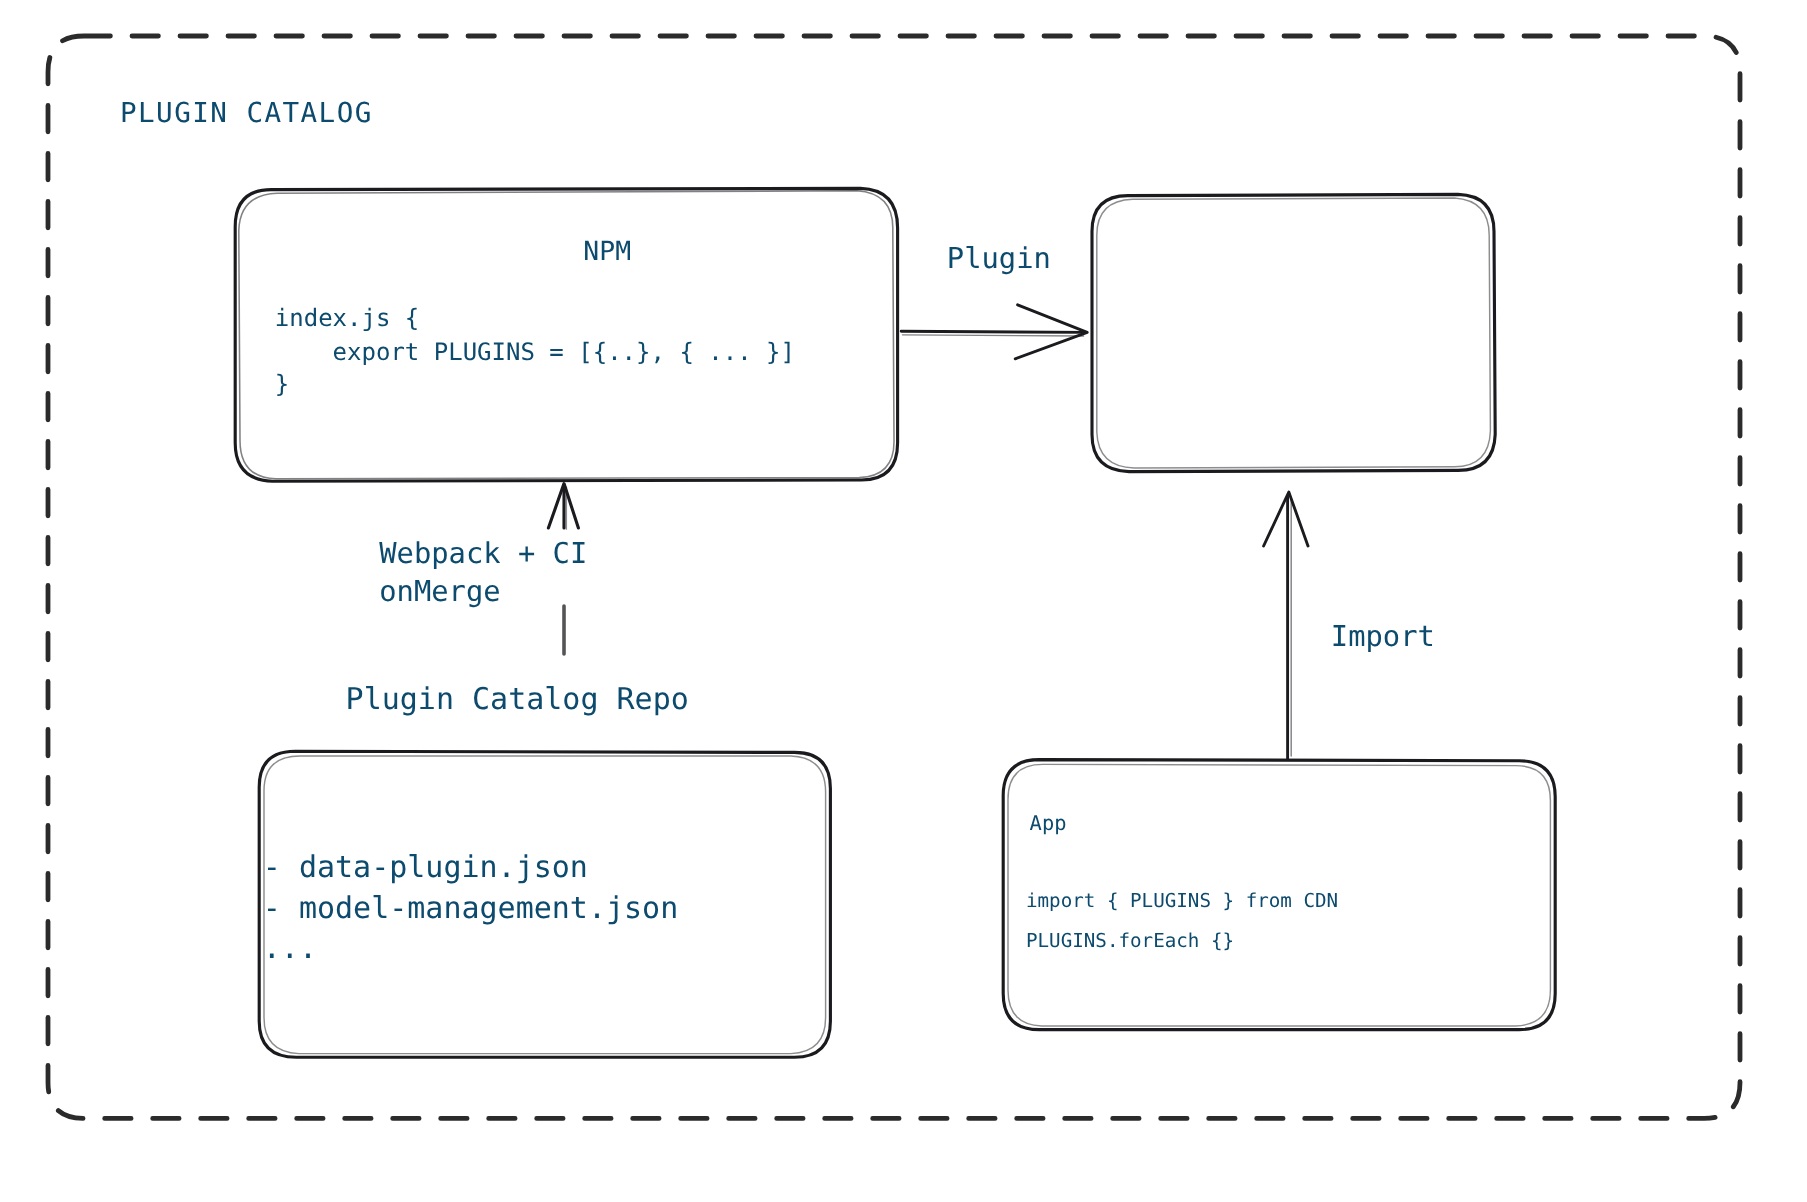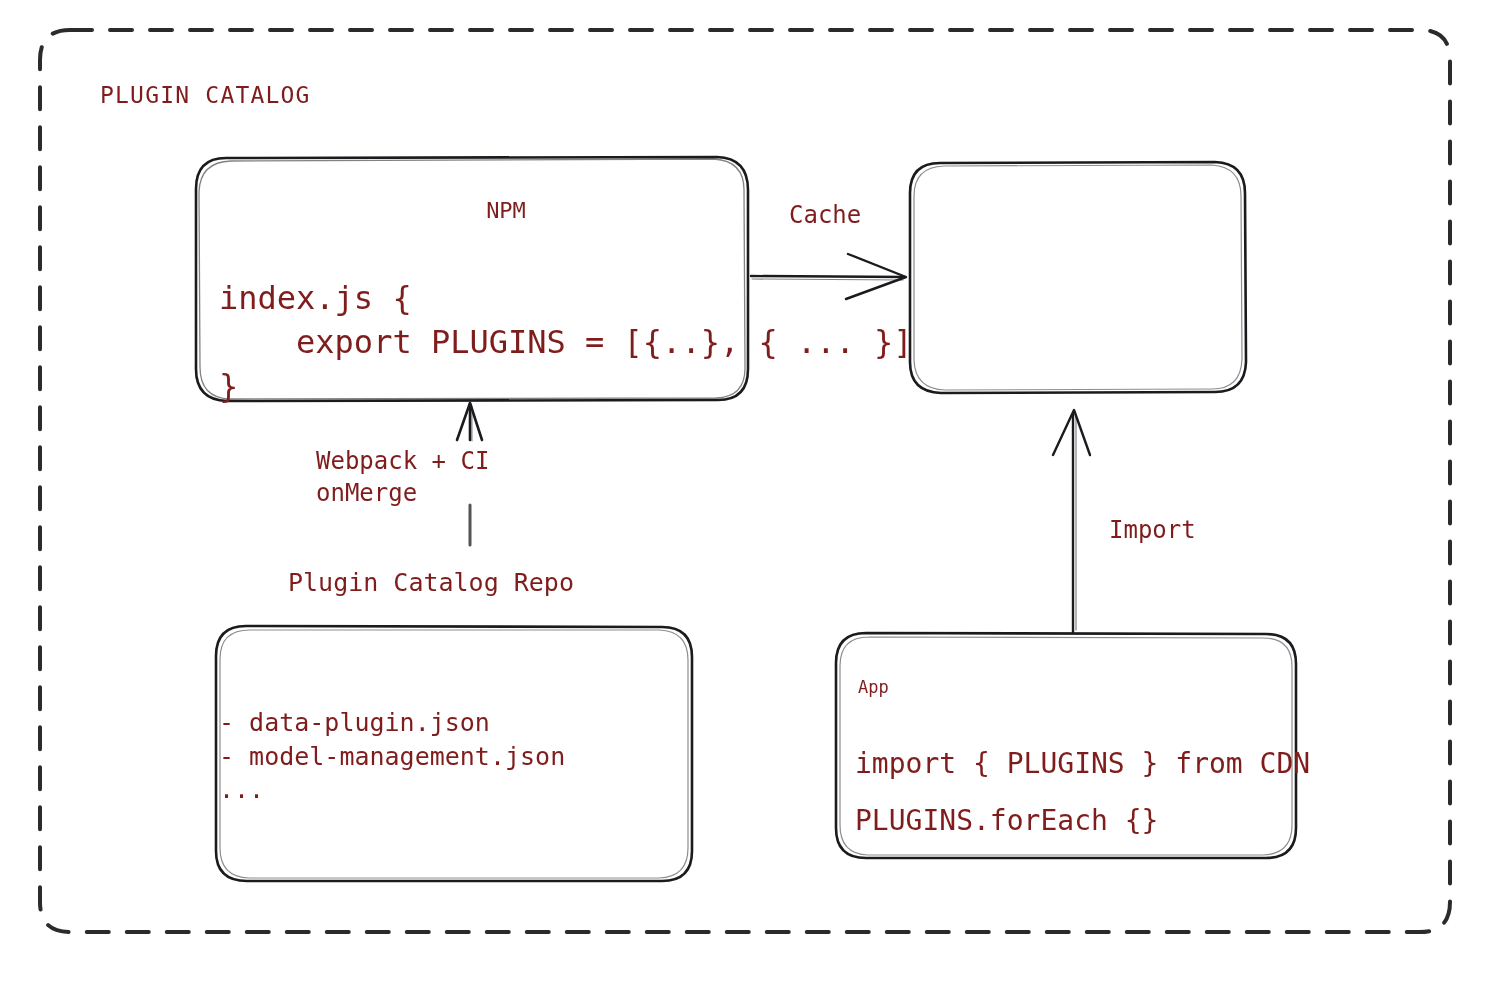--- a/index.html
+++ b/index.html
@@ -24,21 +24,21 @@
   .layer {
     position: absolute;
     inset: 0;
     width: 1506px;
     height: 1002px;
     pointer-events: none;
   }
   .txt {
     position: absolute;
     white-space: pre;
-    color: #7f1d1d;
+    color: #0c4a6e;
     font-family: "DejaVu Sans Mono", "Liberation Mono", monospace;
     line-height: 1.32;
     letter-spacing: 0px;
   }
 
   
   #group-title {
     left: 100px;
     top: 80px;
     font-size: 23px;
@@ -47,25 +47,24 @@
 
   
   #npm-title {
     left: 196px;
     top: 196px;
     width: 620px;
     text-align: center;
     font-size: 22px;
   }
   #npm-code {
-    left: 219px;
+    left: 229px;
     top: 252px;
-    font-size: 32px;
+    font-size: 20px;
     line-height: 1.38;
-    margin-top: 24px;
   }
 
   
   #cdn-title {
     left: 910px;
     top: 262px;
     width: 335px;
     text-align: center;
     font-size: 24px;
   }
@@ -111,21 +110,21 @@
 
   
   #app-title {
     left: 858px;
     top: 676px;
     font-size: 17px;
   }
   #app-code {
     left: 855px;
     top: 735px;
-    font-size: 28px;
+    font-size: 16px;
     line-height: 2.05;
   }
 </style>
 </head>
 <body>
 
 <svg id="canvas" viewBox="0 0 1506 1002" xmlns="http://www.w3.org/2000/svg">
   <g fill="none" stroke="#1b1b1f" stroke-linecap="round" stroke-linejoin="round">
 
     <g>
@@ -177,21 +176,21 @@
 <div class="layer">
 
   <div class="txt" id="group-title">PLUGIN CATALOG</div>
 
   <div class="txt" id="npm-title">NPM</div>
 
   <div class="txt" id="npm-code">index.js {
     export PLUGINS = [{..}, { ... }]
 }</div>
 
-  <div class="txt" id="cache-label">Cache</div>
+  <div class="txt" id="cache-label">Plugin</div>
 
 
   <div class="txt" id="webpack-label">Webpack + CI
 onMerge</div>
 
   <div class="txt" id="repo-list">- data-plugin.json
 - model-management.json
 ...</div>
 
   <div class="txt" id="repo-caption">Plugin Catalog Repo</div>

